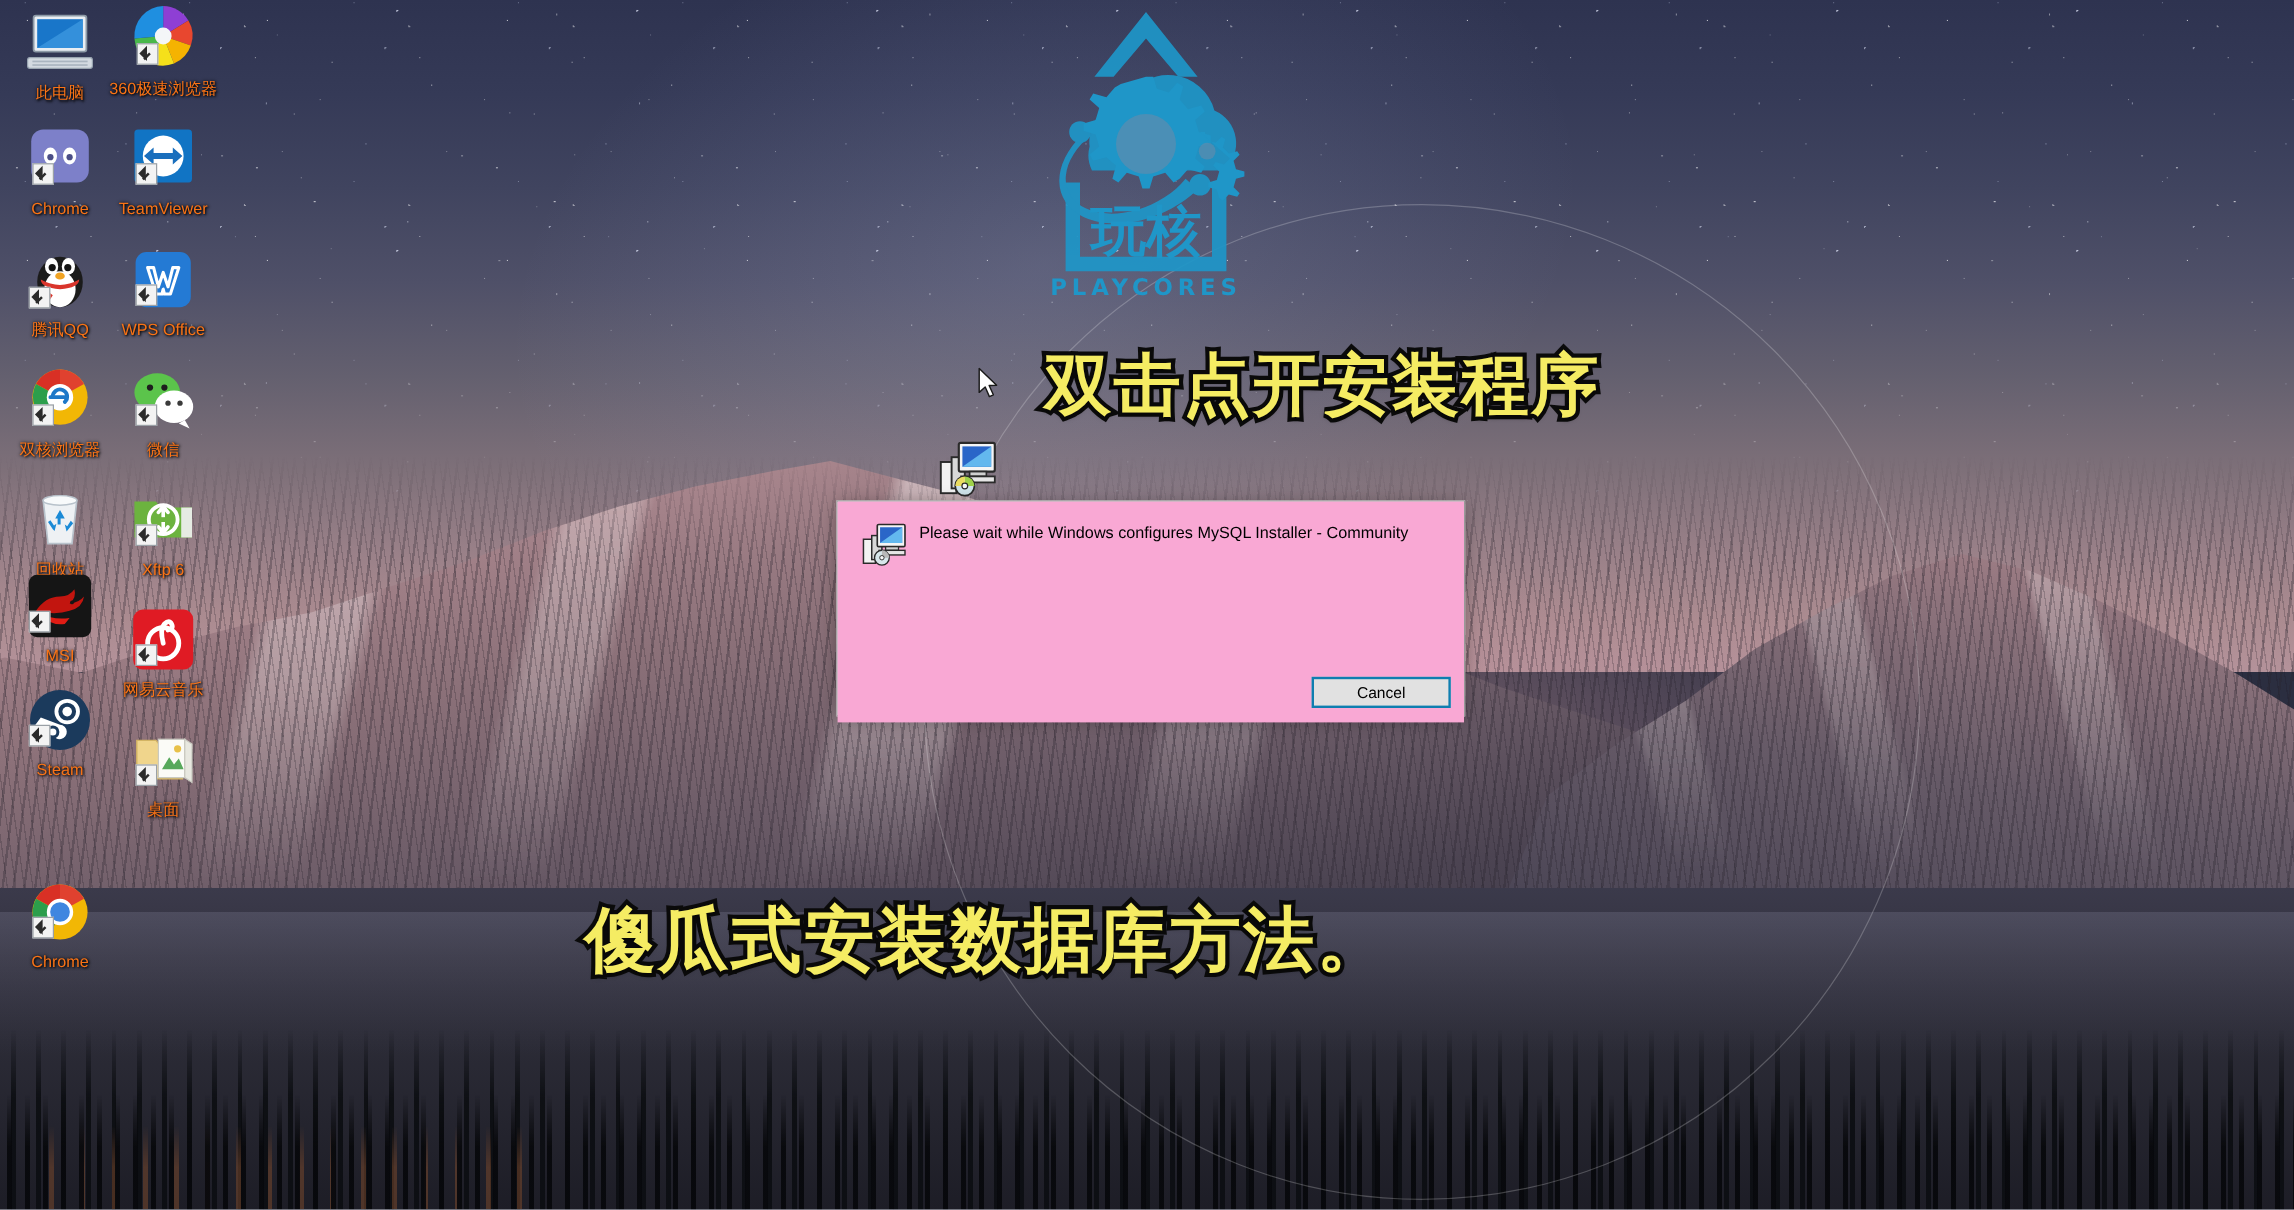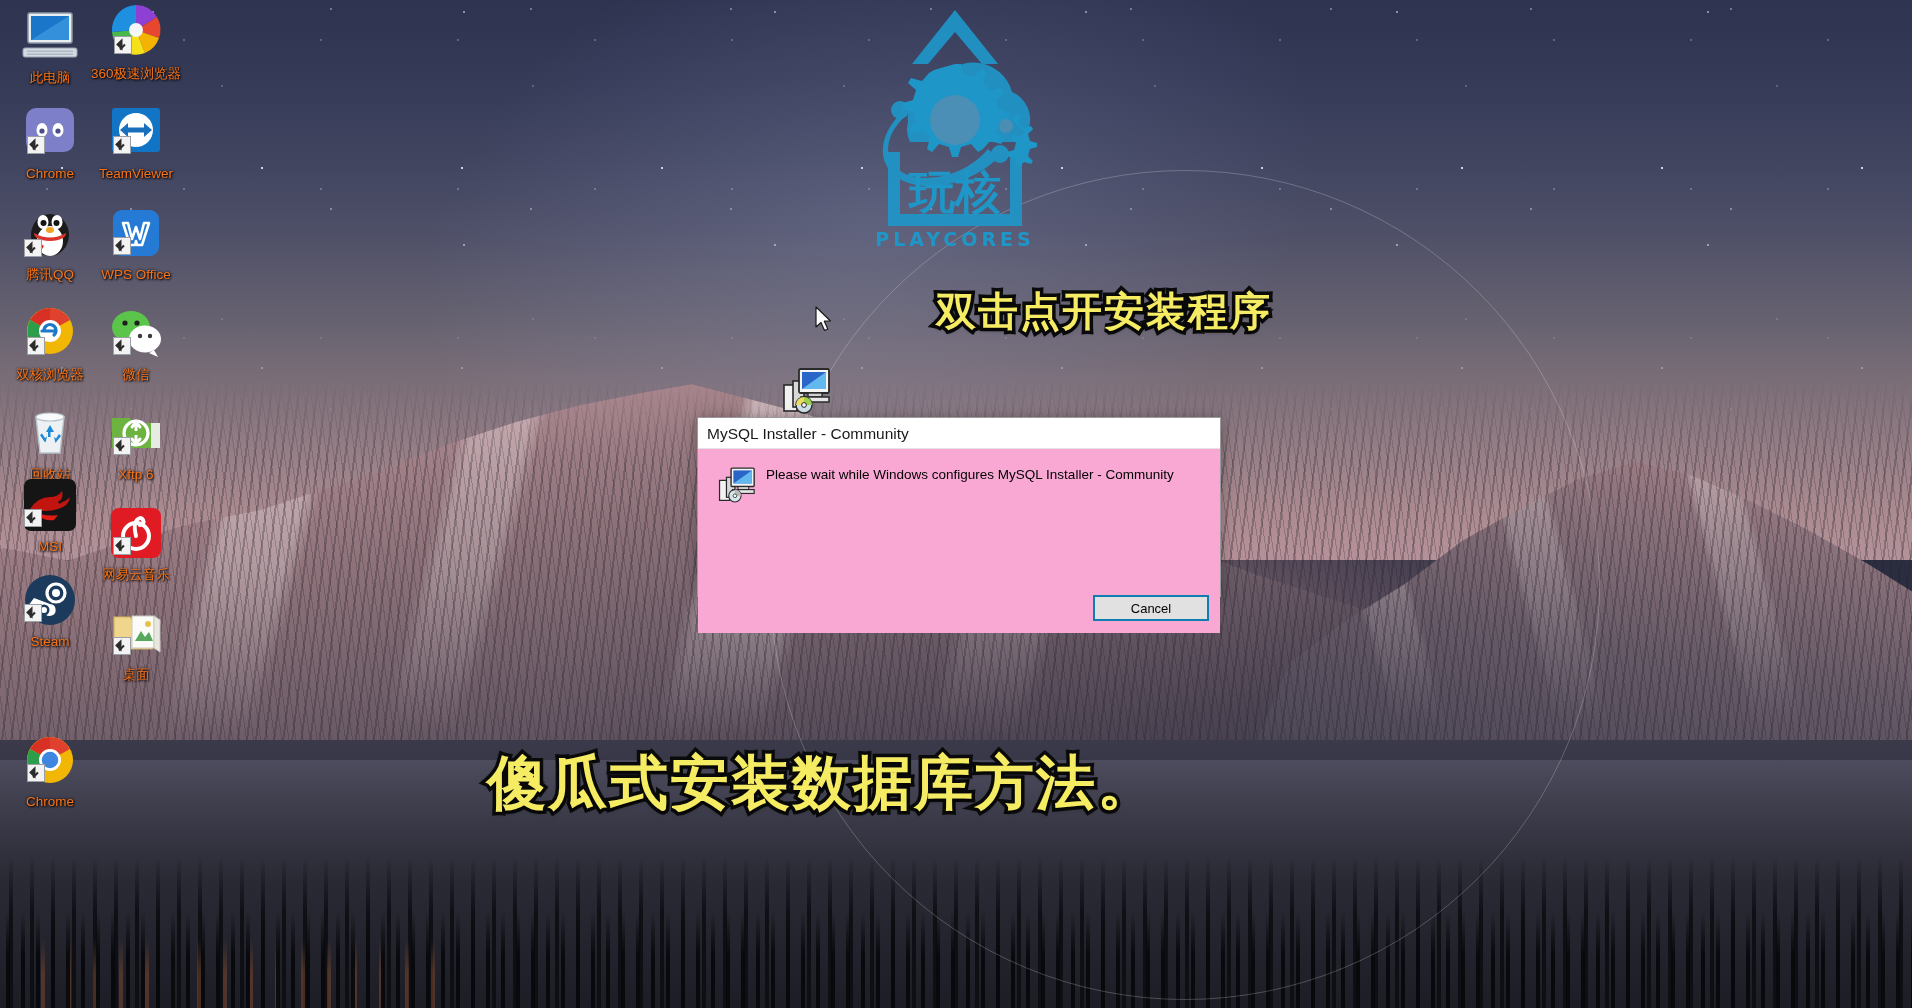--- a/index.html
+++ b/index.html
@@ -271,21 +271,21 @@
     position: absolute;
     color: #f5ec63;
     font-family: "DejaVu Sans", sans-serif;
     font-weight: bold;
     letter-spacing: 2px;
     white-space: nowrap;
     -webkit-text-stroke: 7px #0b0b0b;
     paint-order: stroke fill;
     text-shadow: 0 2px 4px rgba(0,0,0,.55);
   }
-  .caption1 { left: 936px; top: 284px; font-size: 40px; }
+  .caption1 { left: 870px; top: 284px; font-size: 56px; }
   .caption2 { left: 487px; top: 744px; font-size: 59px; }
 </style>
 </head>
 <body>
 
 <div id="screen">
 
   <div class="wall-sky"></div>
   <div class="stars"></div>
   <div class="stars b"></div>
@@ -583,21 +583,20 @@
   <div class="cursor">
     <svg viewBox="0 0 20 28" width="20" height="28">
       <path d="M2 1 L2 21 L7 16.5 L10.5 24.5 L13.8 23 L10.3 15.2 L16.5 15 Z" fill="#ffffff" stroke="#1a1a1a" stroke-width="1.2" stroke-linejoin="round"></path>
     </svg>
   </div>
 
   <div class="caption caption1">双击点开安装程序</div>
   <div class="caption caption2">傻瓜式安装数据库方法。</div>
 
   <div class="dialog">
-    <div class="dialog-title">MySQL Installer - Community</div>
     <div class="dialog-body">
       <div class="dlg-icon">
         <svg viewBox="0 0 52 52" width="40" height="40">
           <rect x="2" y="20" width="13" height="26" fill="#f2f2f2" stroke="#2a2a2a" stroke-width="1.6"></rect>
           <rect x="11" y="16" width="11" height="26" fill="#d8d8d8" stroke="#2a2a2a" stroke-width="1.6"></rect>
           <rect x="17" y="4" width="30" height="24" rx="1.5" fill="#f5f5f5" stroke="#2a2a2a" stroke-width="1.8"></rect>
           <rect x="20" y="7" width="24" height="17" fill="#2a66c8"></rect>
           <path d="M20 24 L44 7 L44 24 Z" fill="#63b8ee"></path>
           <rect x="26" y="28" width="14" height="4" fill="#d0d0d0" stroke="#2a2a2a" stroke-width="1.4"></rect>
           <rect x="19" y="32" width="28" height="5" fill="#e6e6e6" stroke="#2a2a2a" stroke-width="1.5"></rect>

